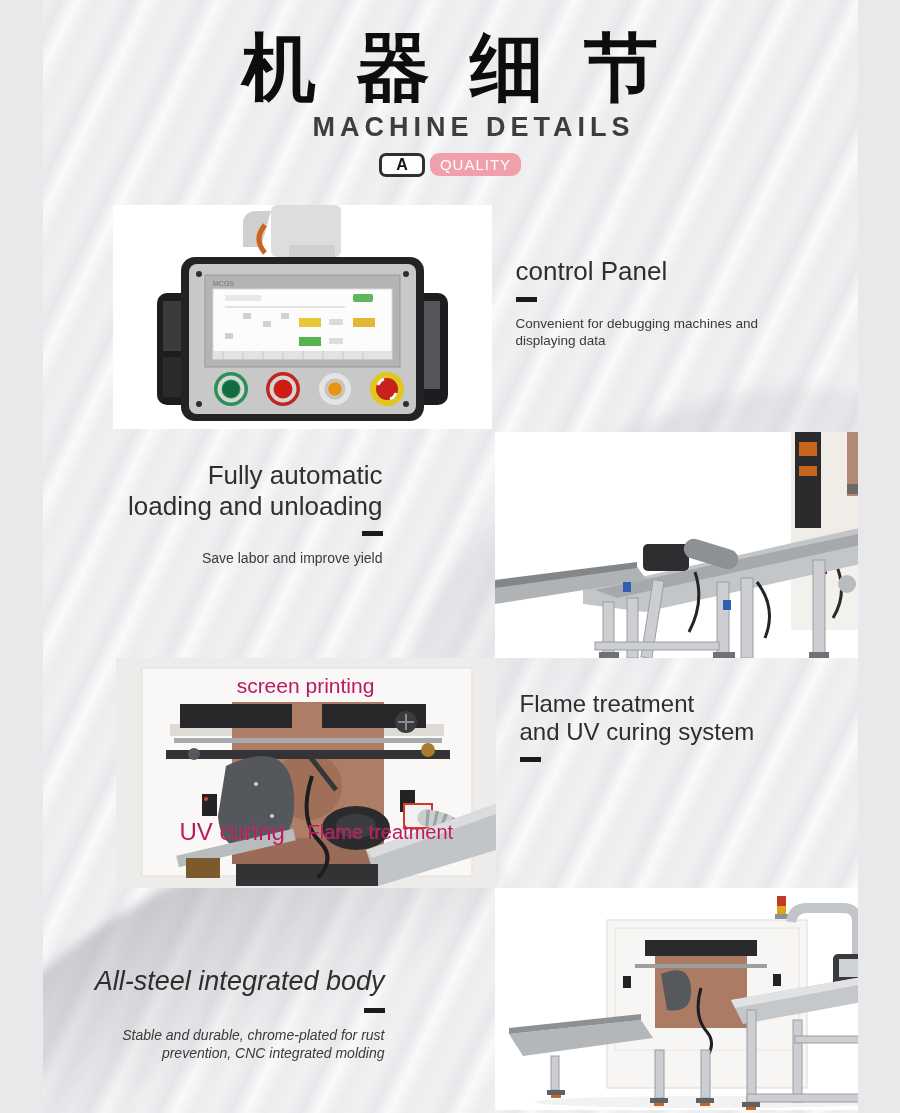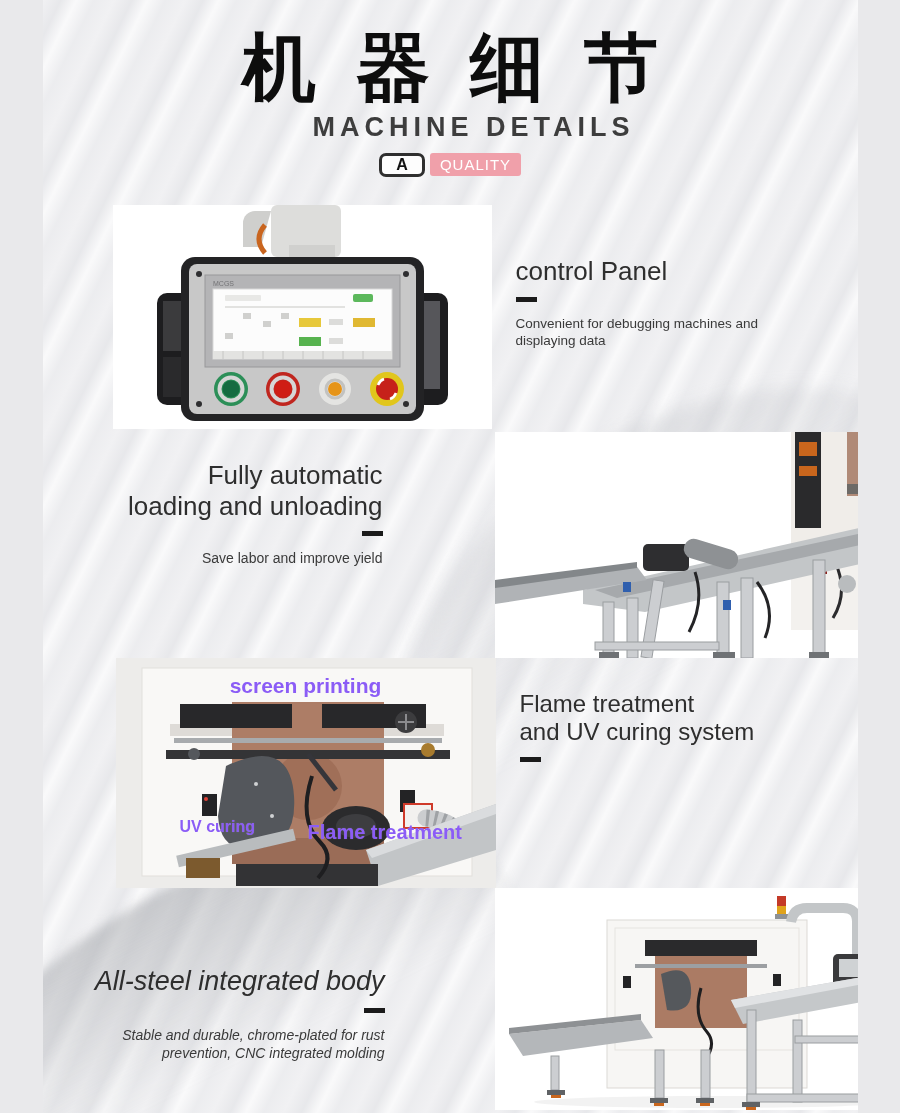--- a/index.html
+++ b/index.html
@@ -46,38 +46,38 @@
   .badge-row {
     margin-top:10px; display:flex; justify-content:center; align-items:center; gap:5px;
   }
   .badge-a {
     display:inline-flex; align-items:center; justify-content:center;
     width:46px; height:24px; border:3px solid #2f2f2f; border-radius:7px;
     background:#fdfdfd; font-size:16px; font-weight:700; color:#111;
   }
   .badge-quality {
     display:inline-flex; align-items:center; justify-content:center;
-    min-width:82px; height:23px; padding:0 10px; border-radius:3px;
+    min-width:82px; height:23px; padding:0 10px; border-radius:9px;
     background:#f0a0aa; color:#ffffff; font-size:15px; letter-spacing:1px; font-weight:500;
   }
 
   
   .photo { position:absolute; background:#ffffff; z-index:1; overflow:hidden; }
   .photo svg { display:block; width:100%; height:100%; }
   .photo1 { left:70px;  top:205px; width:379px; height:224px; }
   .photo2 { left:452px; top:432px; width:448px; height:226px; }
   .photo3 { left:73px;  top:658px; width:380px; height:230px; background:#edecea; }
   .photo4 { left:452px; top:888px; width:438px; height:222px; }
 
   .photo-label {
-    position:absolute; color:#8b5cf6; font-weight:700; white-space:nowrap; z-index:3;
+    position:absolute; color:#be185d; font-weight:400; white-space:nowrap; z-index:3;
     text-shadow:0 0 1px rgba(255,255,255,0.3);
   }
   .lbl-screen { top:16px; left:50%; transform:translateX(-50%); font-size:21px; }
-  .lbl-uv     { top:160px; left:64px;  font-size:16px; }
+  .lbl-uv     { top:160px; left:64px;  font-size:24px; }
   .lbl-flame  { top:163px; left:192px; font-size:20px; }
 
   
   .tb { position:absolute; z-index:2; }
   .tb h2 { font-size:26px; font-weight:500; color:#2e2e2e; line-height:1.18; white-space:pre-line; }
   .tb .dash { width:21px; height:5px; background:#1b1b1b; margin-top:10px; }
   .tb p { margin-top:13px; font-size:13.5px; color:#3a3a3a; line-height:1.3; white-space:pre-line; }
   .tb.right { text-align:right; }
   .tb.right .dash { margin-left:auto; }
 

